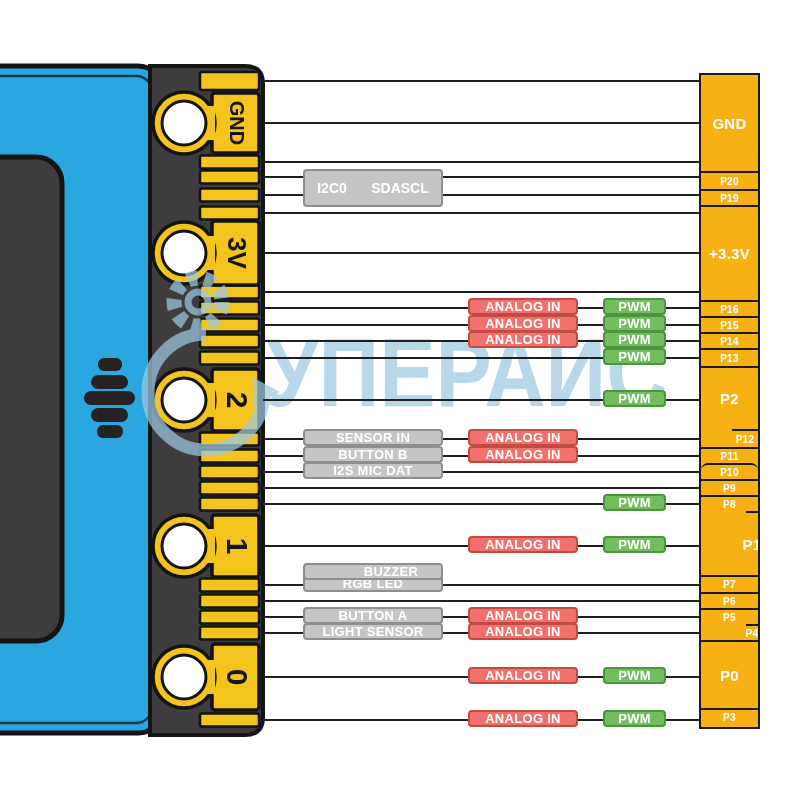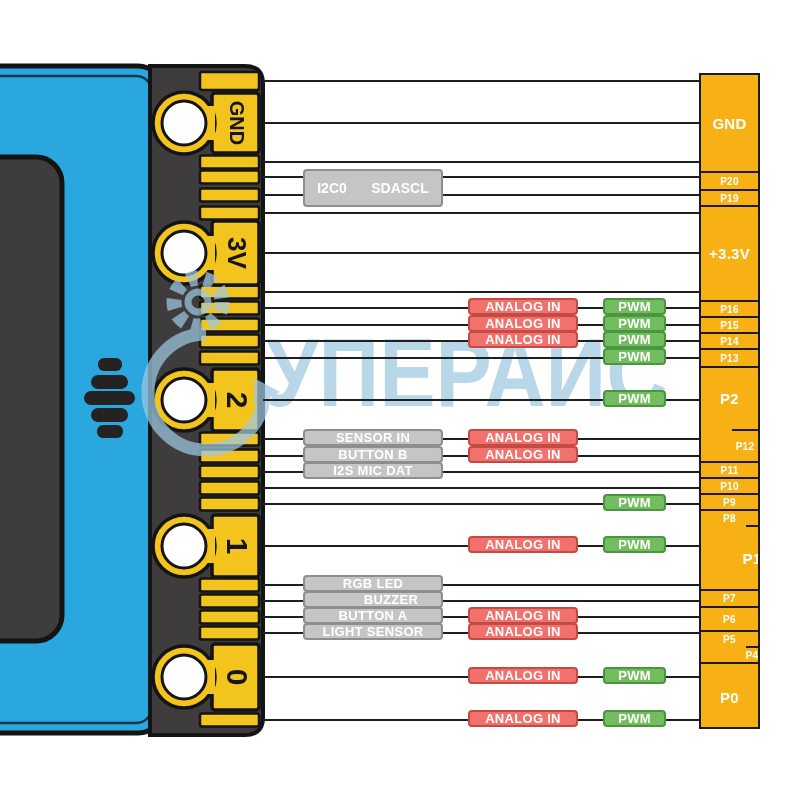--- a/index.html
+++ b/index.html
@@ -160,28 +160,28 @@
   <div class="column" id="pin-column">
       <div class="seg tall" style="height: 96px;">GND</div>
       <div class="seg bord" style="height: 18px;">P20</div>
       <div class="seg bord" style="height: 16px;">P19</div>
       <div class="seg tall bord" style="height: 95px;">+3.3V</div>
       <div class="seg bord" style="height: 16px;">P16</div>
       <div class="seg bord" style="height: 16px;">P15</div>
       <div class="seg bord" style="height: 16px;">P14</div>
       <div class="seg bord" style="height: 18px;">P13</div>
       <div class="seg tall bord" style="height: 63px;">P2</div>
-      <div class="seg bord" style="height: 32px; margin-left: 31px;">P12</div>
+      <div class="seg bord" style="height: 18px; margin-left: 31px;">P12</div>
       <div class="seg bord" style="height: 16px;">P11</div>
-      <div class="seg bord" style="height: 16px;">P10</div>
+      <div class="seg bord" style="height: 16px; border-radius: 7px;">P10</div>
       <div class="seg bord" style="height: 16px;">P9</div>
       <div class="seg bord" style="height: 16px;">P8</div>
       <div class="seg tall bord" style="height: 64px; margin-left: 45px;">P1</div>
       <div class="seg bord" style="height: 17px;">P7</div>
-      <div class="seg bord" style="height: 24px;">P6</div>
+      <div class="seg bord" style="height: 16px;">P6</div>
       <div class="seg bord" style="height: 16px;">P5</div>
       <div class="seg bord" style="height: 16px; margin-left: 45px;">P4</div>
       <div class="seg tall bord" style="height: 68px;">P0</div>
       <div class="seg bord" style="height: 16px;">P3</div>
     </div>
 
 <div class="wire" style="top: 80px;"></div>
     <div class="wire" style="top: 122px;"></div>
     <div class="wire" style="top: 161px;"></div>
     <div class="wire" style="top: 176px;"></div>
@@ -212,21 +212,21 @@
     <div class="chip func" style="top: 462px;">I2S MIC DAT</div>
     <div class="wire" style="top: 487px;"></div>
     <div class="wire" style="top: 503px;"></div>
     <div class="chip pwm" style="top: 494px;">PWM</div>
     <div class="wire" style="top: 545px;"></div>
     <div class="chip analog" style="top: 536px;">ANALOG IN</div>
     <div class="chip pwm" style="top: 536px;">PWM</div>
     <div class="wire" style="top: 584px;"></div>
     <div class="chip func" style="top: 575px;">RGB LED</div>
     <div class="wire" style="top: 600px;"></div>
-    <div class="chip func" style="top: 591px; padding-left: 36px;">BUZZER</div>
+    <div class="chip func" style="top: 563px; padding-left: 36px;">BUZZER</div>
     <div class="wire" style="top: 616px;"></div>
     <div class="chip func" style="top: 607px;">BUTTON A</div>
     <div class="chip analog" style="top: 607px;">ANALOG IN</div>
     <div class="wire" style="top: 632px;"></div>
     <div class="chip func" style="top: 623px;">LIGHT SENSOR</div>
     <div class="chip analog" style="top: 623px;">ANALOG IN</div>
     <div class="wire" style="top: 676px;"></div>
     <div class="chip analog" style="top: 667px;">ANALOG IN</div>
     <div class="chip pwm" style="top: 667px;">PWM</div>
     <div class="wire" style="top: 719px;"></div>

